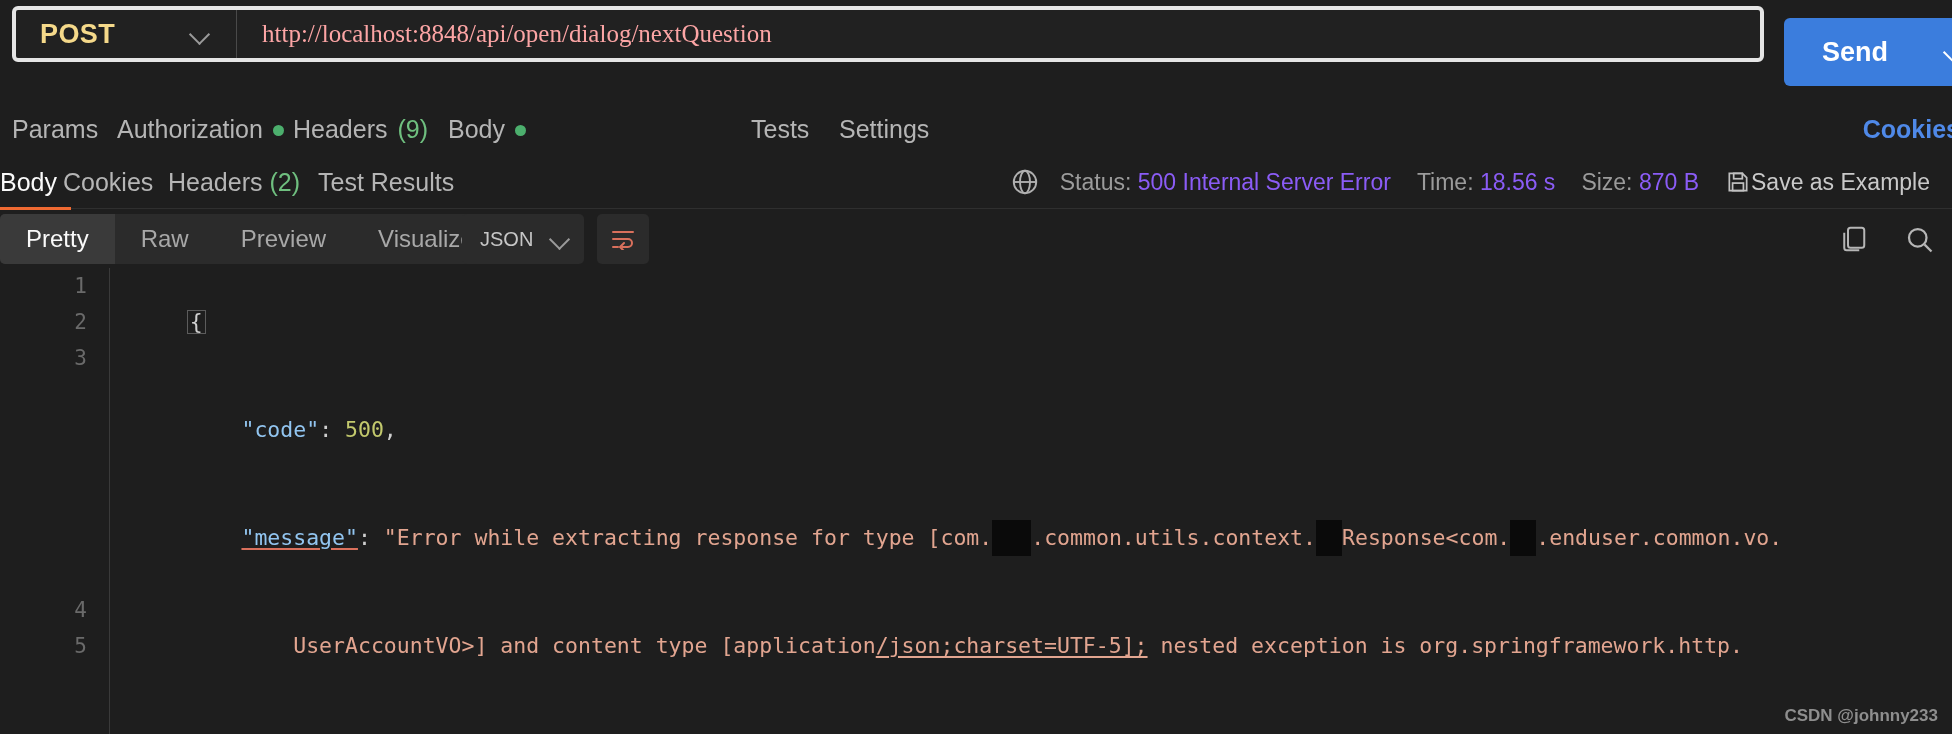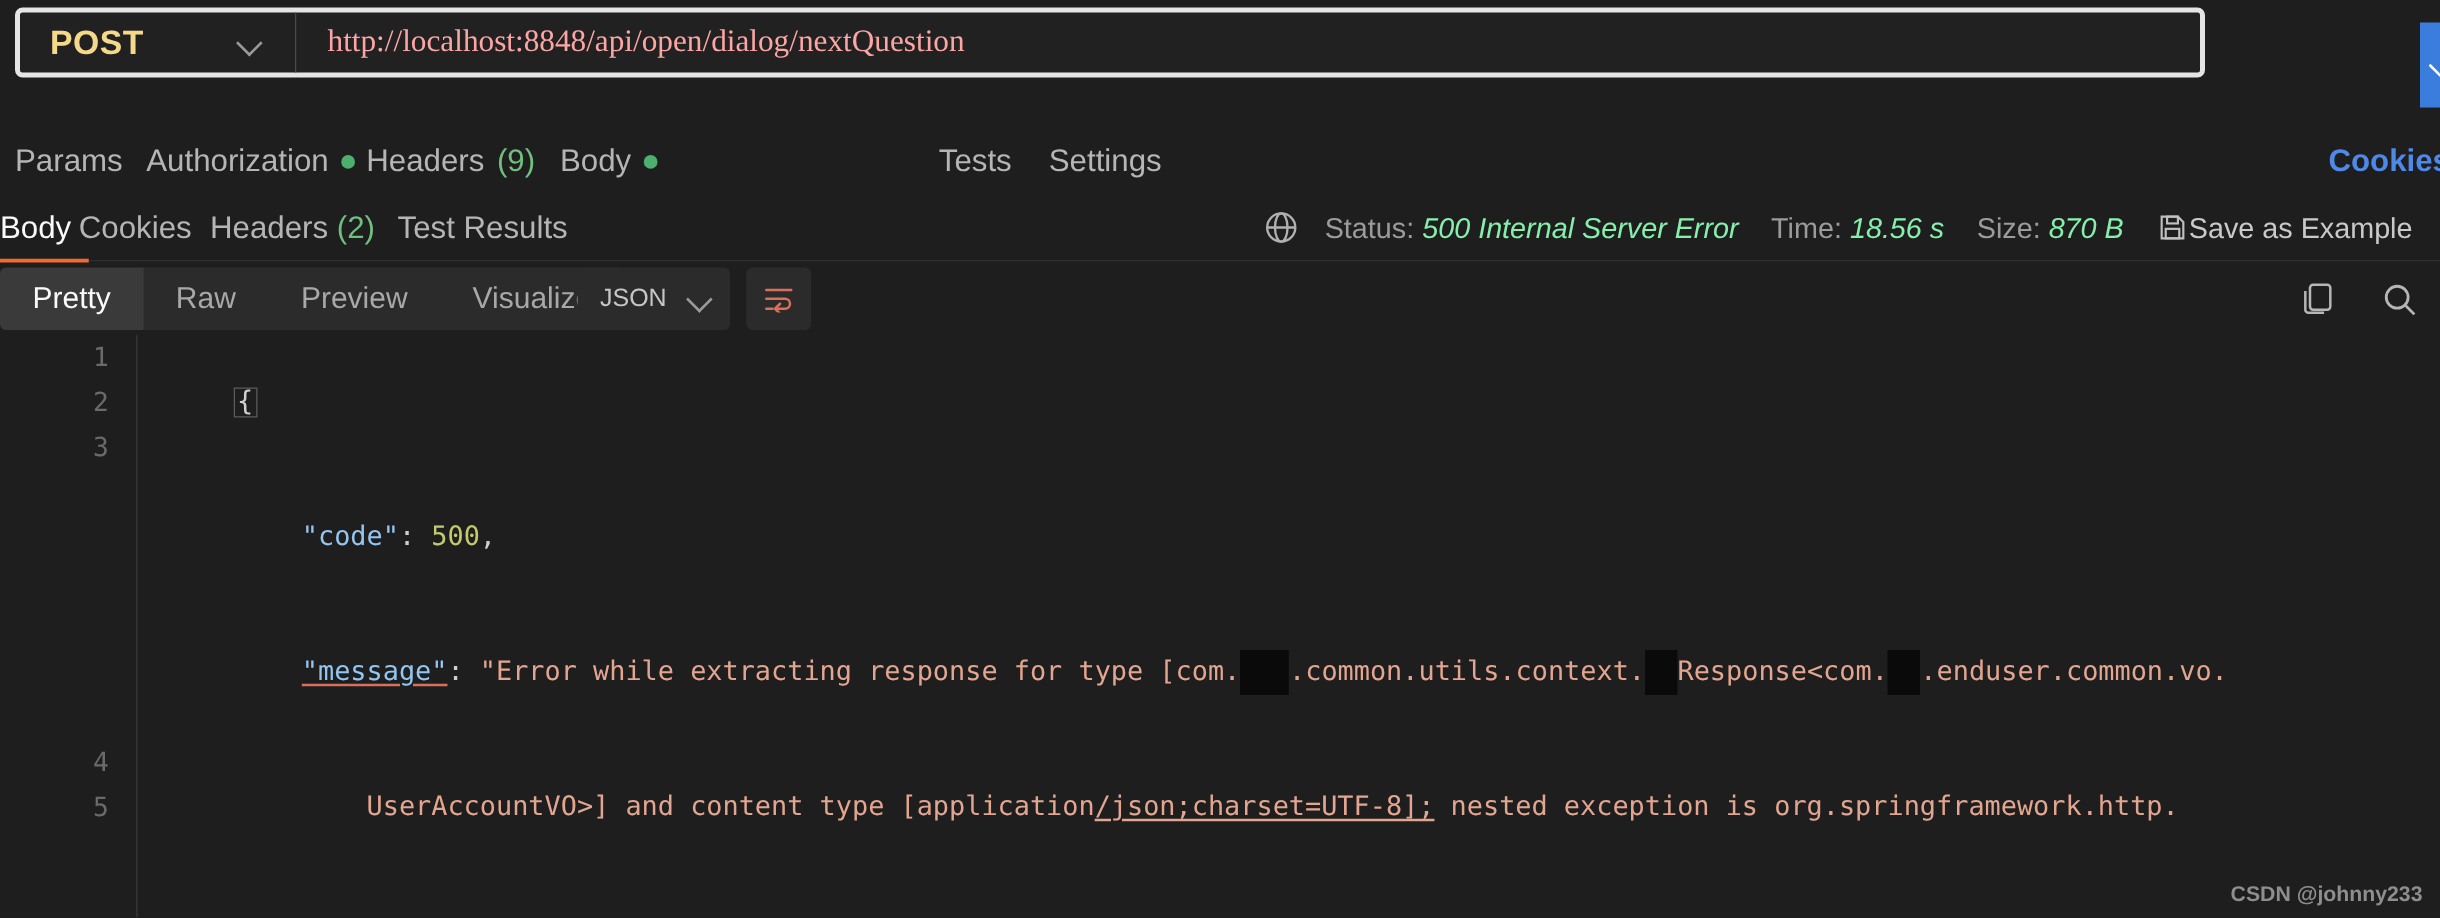--- a/index.html
+++ b/index.html
@@ -104,21 +104,21 @@
     color: #b5b5b5; font-size: 25px; cursor: pointer; white-space: nowrap;
   }
   .resp-tab.active { color: #fafafa; }
 
   .status-group {
     position: absolute; right: 22px; top: 0; height: 54px;
     display: flex; align-items: center; gap: 0;
   }
   .globe-icon { width: 30px; height: 30px; margin-right: 20px; }
   .stat-item { font-size: 23px; color: #9b9b9b; white-space: nowrap; margin-right: 26px; }
-  .stat-item .val { color: #86efac; font-style: italic; }
+  .stat-item .val { color: #8b5cf6; }
   .save-example {
     display: flex; align-items: center; cursor: pointer;
     color: #c9c9c9; font-size: 23px; white-space: nowrap;
   }
   .save-icon { width: 26px; height: 26px; }
 
   
   .fmt-bar {
     position: absolute; left: 0; top: 210px; width: 1952px; height: 58px;
   }
@@ -201,20 +201,23 @@
 
   <div class="url-shell">
     <div class="method-box">
       <span class="method-label">POST</span>
       <span class="chev"></span>
     </div>
     <div class="vsep"></div>
     <div class="url-input">http://localhost:8848/api/open/dialog/nextQuestion</div>
   </div>
 
+  <div class="send-btn">
+    <span class="send-label">Send</span>
+  </div>
   <div class="send-split">
     <span class="chev"></span>
   </div>
 </div>
 
 <div class="req-tabs" id="req-tabs">
   <a class="cookies-link">Cookies</a>
 <div class="req-tab" style="position: absolute; left: 12px;">
       <span>Params</span>
     </div>
@@ -339,21 +342,21 @@
 
     <div class="cl">
       <span class="k-punct">    </span><span class="k-key">"code"</span><span class="k-punct">: </span><span class="k-num">500</span><span class="k-punct">,</span>
     </div>
 
     <div class="cl">
       <span class="k-punct">    </span><span class="k-key squiggle">"message"</span><span class="k-punct">: </span><span class="k-str">"Error while extracting response for type [com.</span><span class="k-str redact" style="width: 39px;">aaa</span><span class="k-str">.common.utils.context.</span><span class="k-str redact" style="width: 26px;">aa</span><span class="k-str">Response&lt;com.</span><span class="k-str redact" style="width: 26px;">aa</span><span class="k-str">.enduser.common.vo.</span>
     </div>
 
     <div class="cl">
-      <span class="k-punct">        </span><span class="k-str">UserAccountVO&gt;] and content type [application</span><span class="k-str ulink">/json;charset=UTF-8];</span><span class="k-str"> nested exception is org.springframework.http.</span>
+      <span class="k-punct">        </span><span class="k-str">UserAccountVO&gt;] and content type [application</span><span class="k-str ulink">/json;charset=UTF-5];</span><span class="k-str"> nested exception is org.springframework.http.</span>
     </div>
 
     <div class="cl">
       
     </div>
 
   </div>
 </div>
 
 <div class="watermark">CSDN @johnny233</div>

